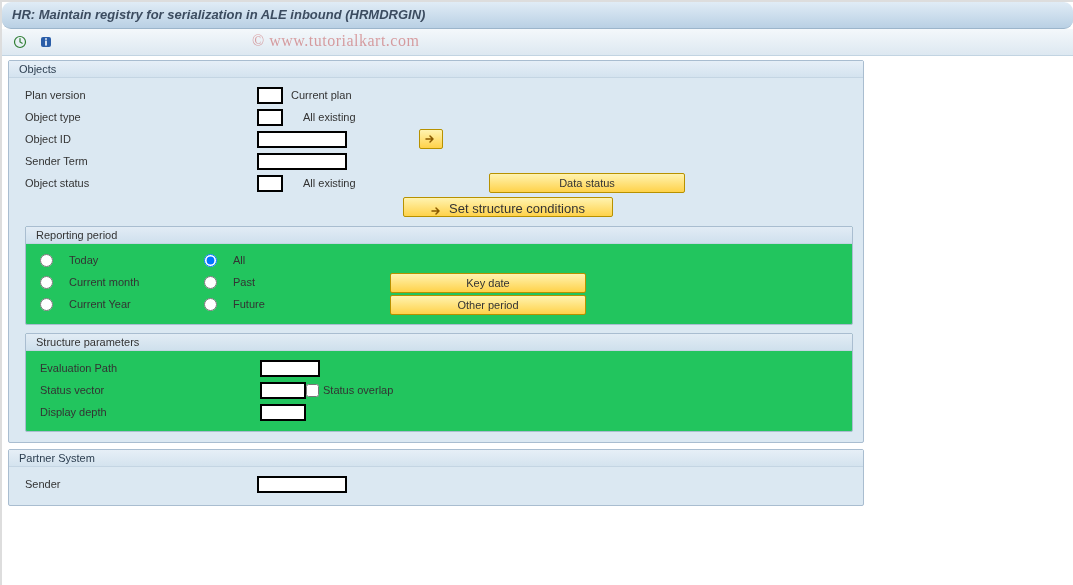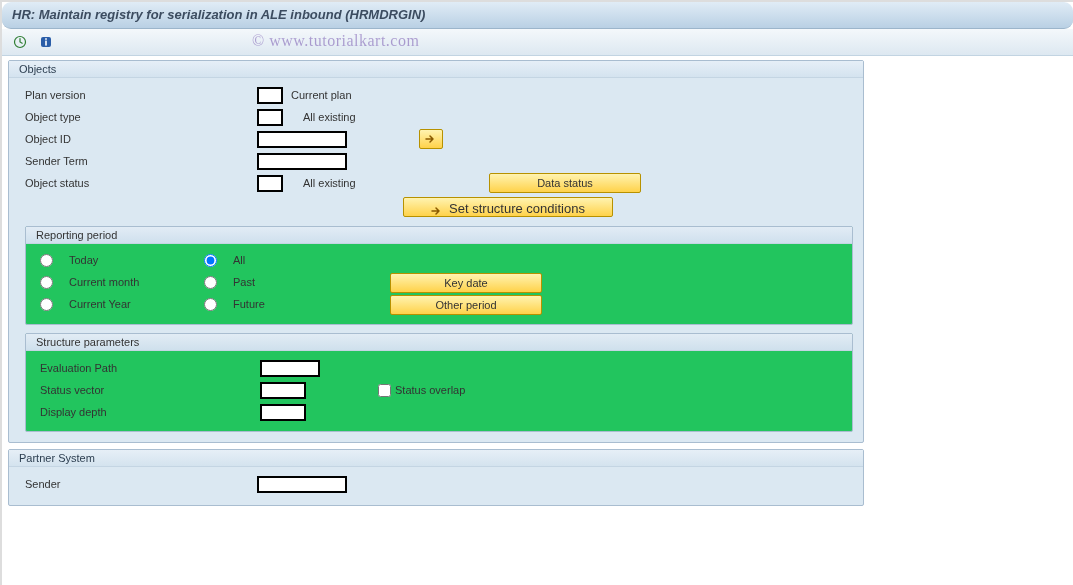--- a/index.html
+++ b/index.html
@@ -44,21 +44,21 @@
     align-items: center;
     justify-content: center;
     border: 1px solid transparent;
     border-radius: 2px;
     cursor: pointer;
   }
   .watermark {
     position: absolute;
     top: 30px;
     left: 250px;
-    color: #4c1d95;
+    color: #b91c1c;
     opacity: 0.4;
     font-size: 16px;
     pointer-events: none;
     font-family: Georgia, serif;
     letter-spacing: 0.5px;
   }
   .content {
     padding: 4px 6px;
     width: 856px;
   }
@@ -117,21 +117,21 @@
     border-radius:2px;
     cursor:pointer;
     font-size:11px;
     box-sizing:border-box;
   }
   .widebtn {
     display:inline-flex;
     align-items:center;
     justify-content:center;
     height: 20px;
-    width: 152px;
+    width: 196px;
     border: 1px solid #b79100;
     background: linear-gradient(#fff3b0,#ffd24a);
     border-radius:2px;
     cursor:pointer;
     font-size:11px;
     color:#333;
     box-sizing:border-box;
   }
   .structbtn {
     display:inline-flex;
@@ -307,21 +307,21 @@
       <div class="subgroup">
         <div class="gtitle">Structure parameters</div>
         <div class="subbody">
           <div class="row">
             <span class="lbl" style="width:220px">Evaluation Path</span>
             <input class="fld fld-eval" value="" style="">
           </div>
           <div class="row">
             <span class="lbl" style="width:220px">Status vector</span>
             <input class="fld fld-sv" value="" style="">
-            <label class="chk" style="margin-left:72px">
+            <label class="chk" style="">
               <input type="checkbox" style="">
               <span>Status overlap</span>
             </label>
           </div>
           <div class="row">
             <span class="lbl" style="width:220px">Display depth</span>
             <input class="fld fld-dd" value="" style="">
           </div>
         </div>
       </div>

